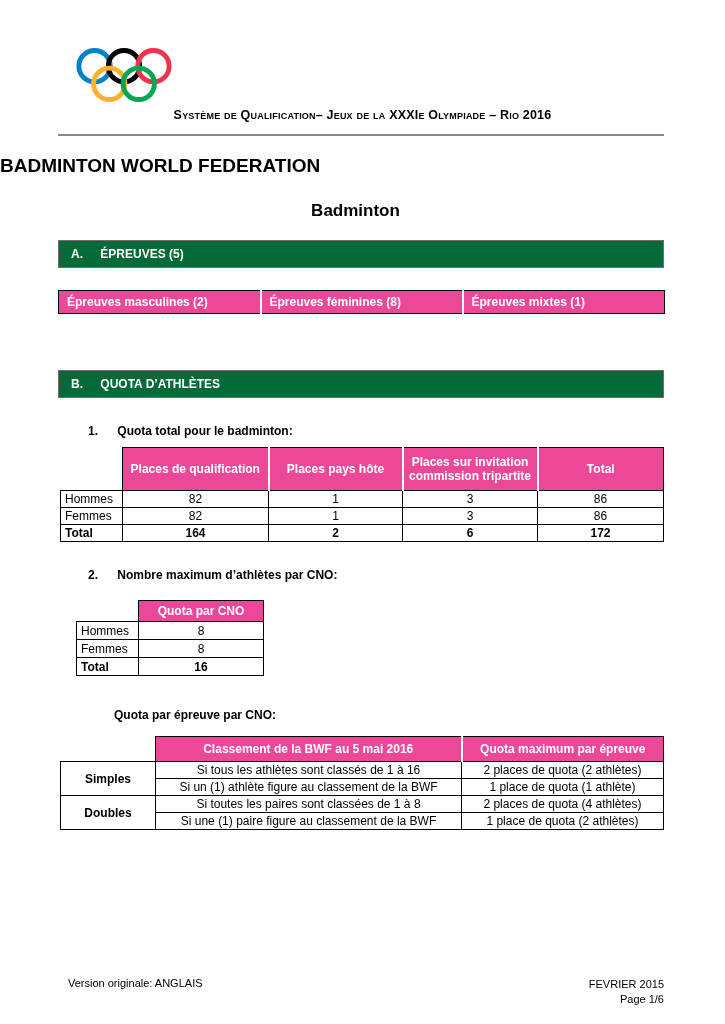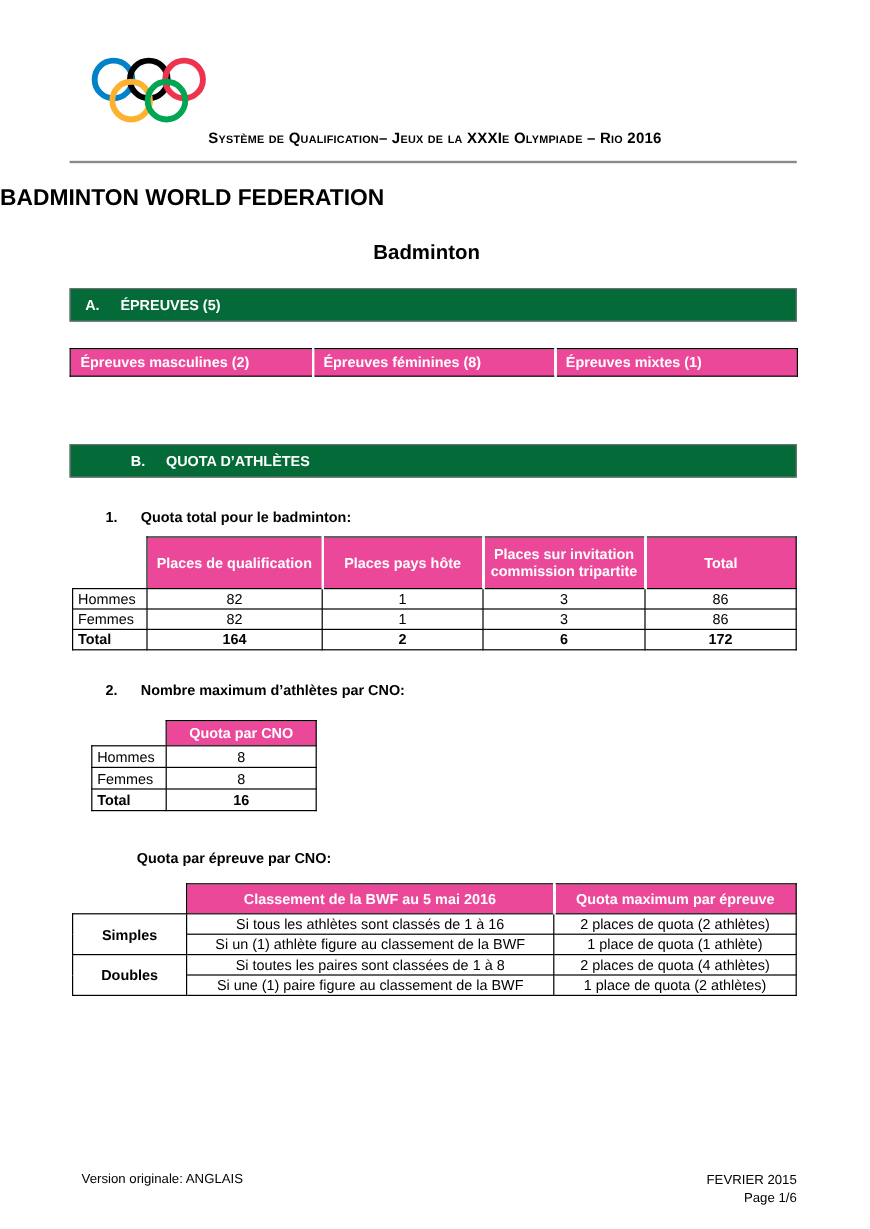--- a/index.html
+++ b/index.html
@@ -18,21 +18,21 @@
     font-weight: bold; font-size: 12.5px; font-variant: small-caps; letter-spacing: .2px; }
   .divider { left: 58px; top: 134px; width: 606px; height: 2px; background: #8a8a8a; }
 
   .page-title { left: 0; right: 0; top: 155px; text-align: left; font-weight: bold; font-size: 19px; }
   .page-subtitle { left: 0; right: 14px; top: 201px; text-align: center; font-weight: bold; font-size: 17px; }
 
   
   .section-banner { left: 58px; width: 606px; height: 28px; background: #046A38;
     border: 1px solid #6e6e6e; color: #fff; font-weight: bold; font-size: 12px; line-height: 26px; }
   .banner-a { top: 228px; margin-top: 12px; }
-  .banner-b { top: 370px; padding-left: 38px; }
+  .banner-b { top: 370px; }
   .sec-label { display: inline-block; margin-left: 12px; width: 26px; }
 
   
   table { border-collapse: collapse; table-layout: fixed; font-size: 12px; }
   td, th { border: 1px solid #000; padding: 0; overflow: hidden; }
   th.gh { background: #ec4899; color: #fff; font-weight: bold; text-align: center; }
   th.gh + th.gh { border-left: 2px solid #fff; }
   td.blank, th.blank { border: none; background: #fff; }
 
   

